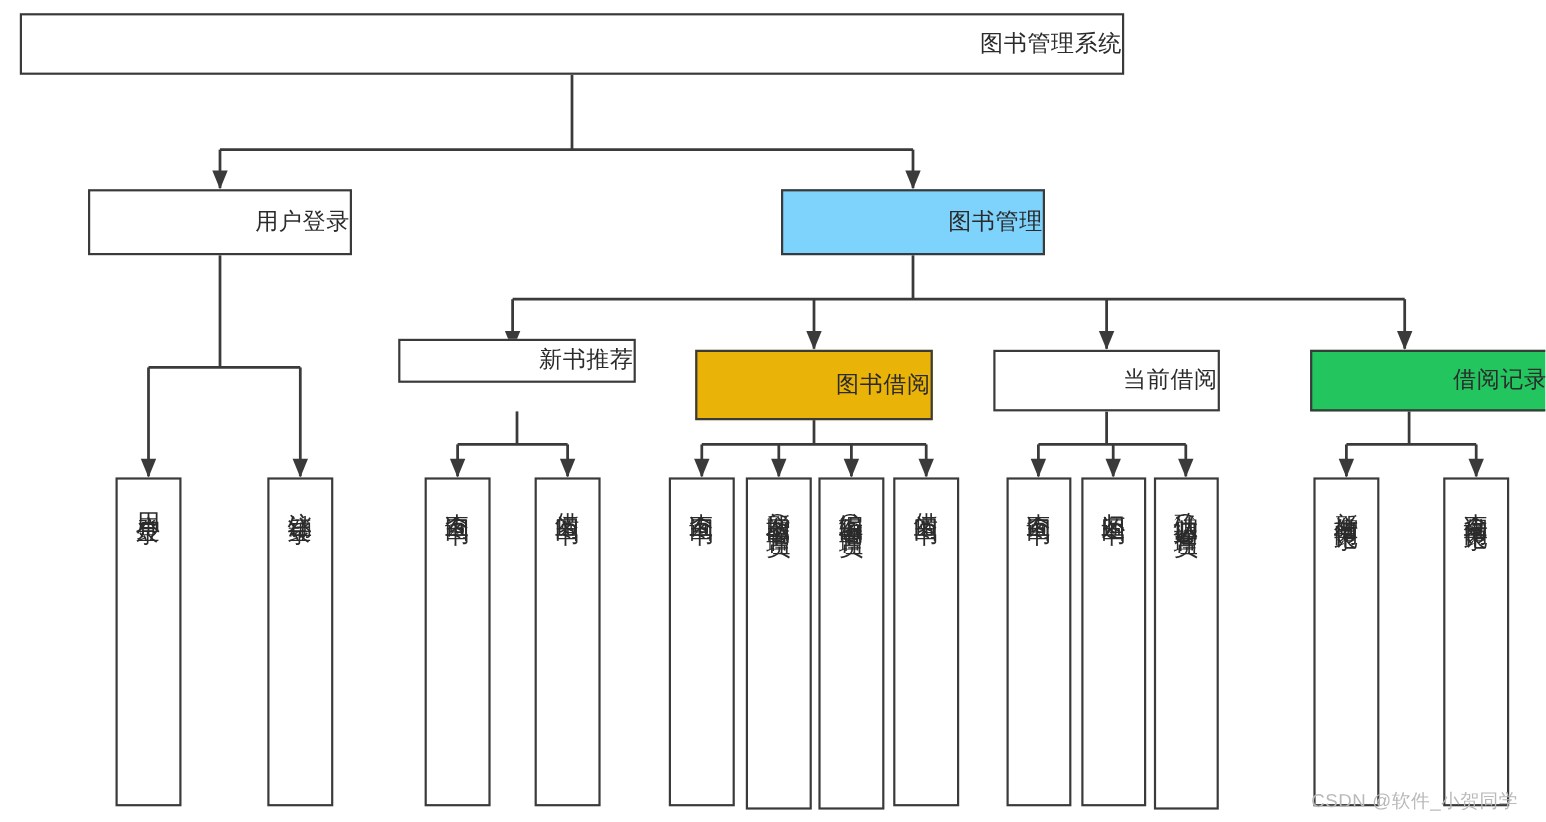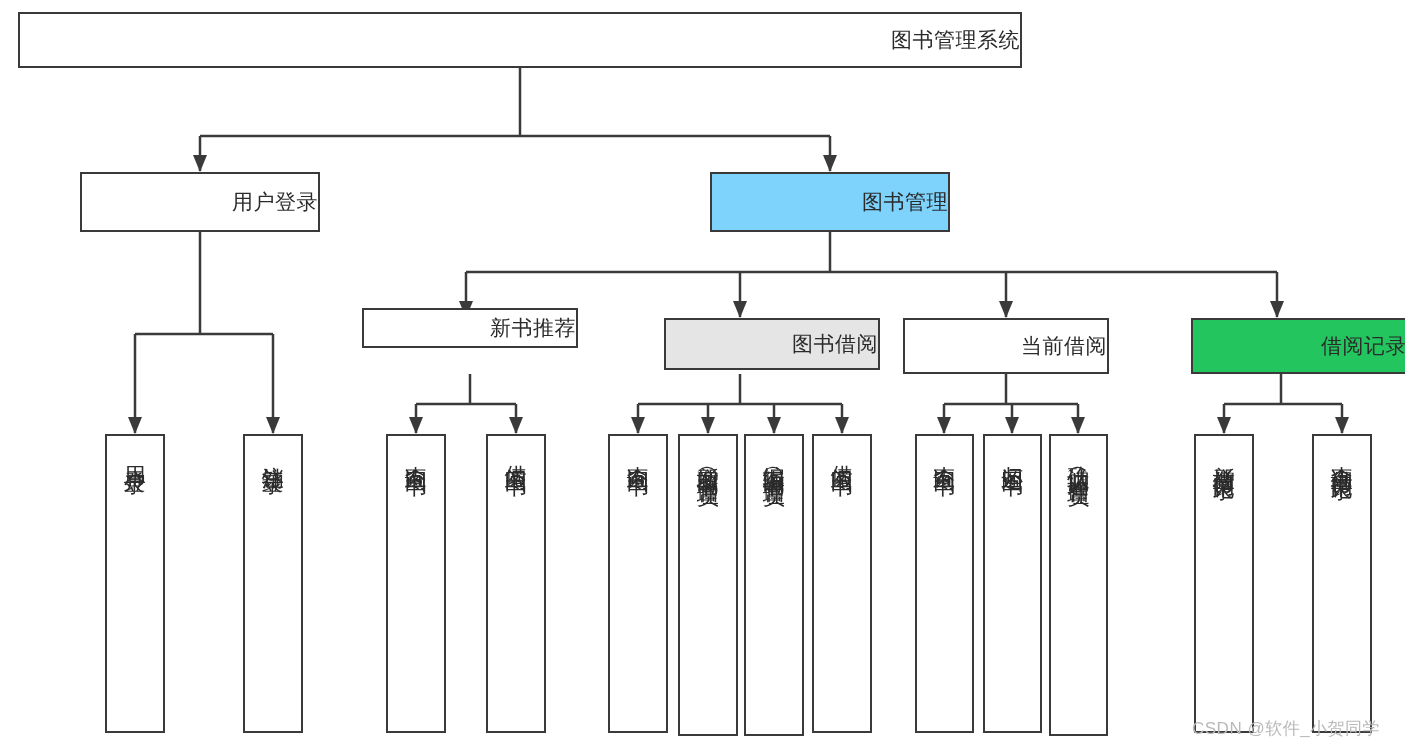--- a/index.html
+++ b/index.html
@@ -125,21 +125,21 @@
       </div>
       <div class="node" style="left: 80px; top: 172px; width: 240px; height: 60px; border-color: rgb(58, 58, 58); background: rgb(255, 255, 255);">
         <span class="node-label" style="color: rgb(43, 43, 43);">用户登录</span>
       </div>
       <div class="node" style="left: 710px; top: 172px; width: 240px; height: 60px; border-color: rgb(58, 58, 58); background: #7dd3fc;">
         <span class="node-label" style="color: rgb(43, 43, 43);">图书管理</span>
       </div>
       <div class="node" style="left: 362px; top: 308px; width: 216px; height: 40px; border-color: rgb(58, 58, 58); background: rgb(255, 255, 255);">
         <span class="node-label" style="color: rgb(43, 43, 43);">新书推荐</span>
       </div>
-      <div class="node" style="left: 632px; top: 318px; width: 216px; height: 52px; border-color: rgb(58, 58, 58); background: #e5e5e5; margin-left: 32px;">
+      <div class="node" style="left: 632px; top: 318px; width: 216px; height: 64px; border-color: rgb(58, 58, 58); background: #eab308;">
         <span class="node-label" style="color: rgb(43, 43, 43);">图书借阅</span>
       </div>
       <div class="node" style="left: 903px; top: 318px; width: 206px; height: 56px; border-color: rgb(58, 58, 58); background: rgb(255, 255, 255); padding-left: 34px;">
         <span class="node-label" style="color: rgb(43, 43, 43);">当前借阅</span>
       </div>
       <div class="node" style="left: 1172px; top: 318px; width: 218px; height: 56px; border-color: rgb(58, 58, 58); background: #22c55e; margin-left: 19px;">
         <span class="node-label" style="color: rgb(43, 43, 43);">借阅记录</span>
       </div>
       <div class="node leaf" style="left: 105px; top: 434px; width: 60px; height: 299px; border-color: rgb(58, 58, 58); background: rgb(255, 255, 255);">
         <span class="node-label" style="color: rgb(43, 43, 43);">用户登录</span>

